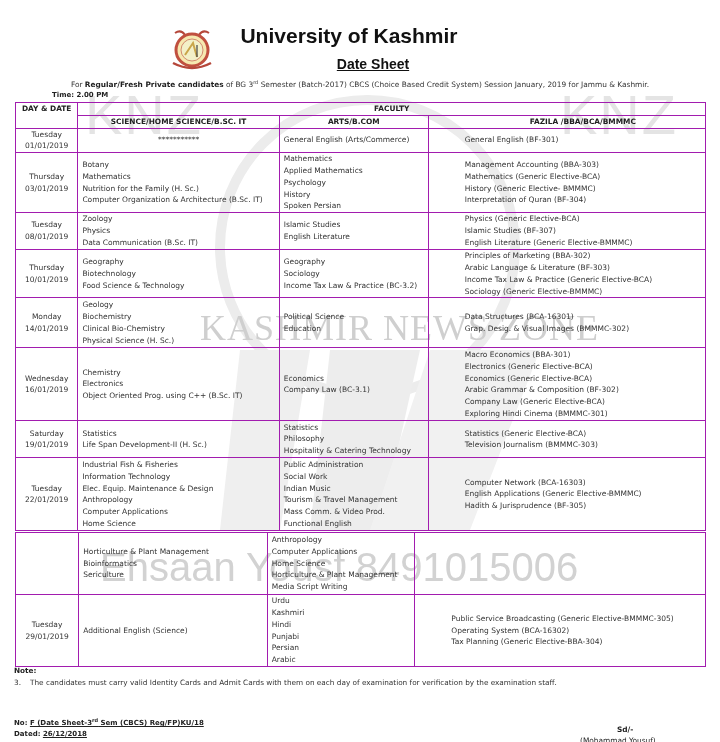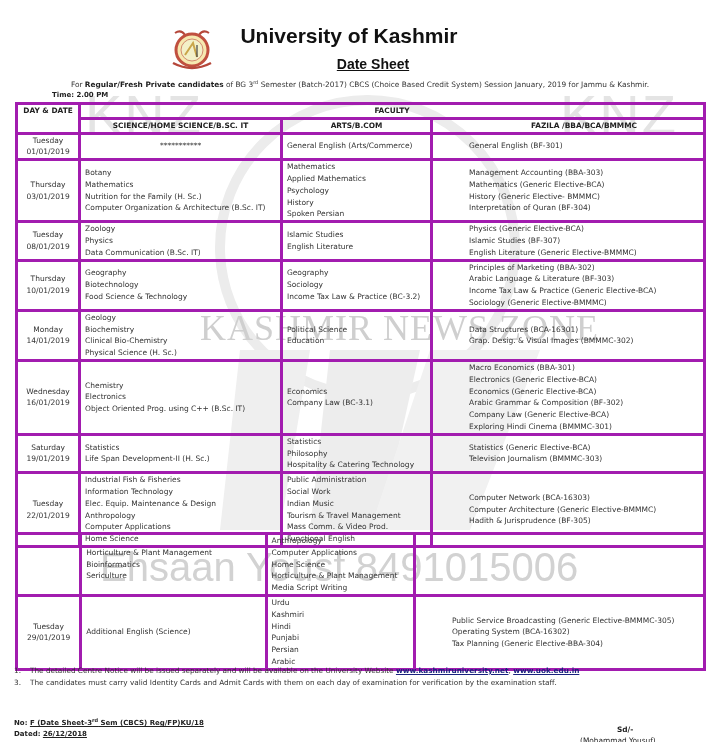--- a/index.html
+++ b/index.html
@@ -12,21 +12,21 @@
   .wm-circle{position:absolute;left:215px;top:95px;width:285px;height:285px;border-radius:50%;border:10px solid #ececec;z-index:0;}
   .wm-big{position:absolute;left:220px;top:340px;width:330px;height:200px;z-index:0;}
   .header{position:relative;height:80px;z-index:1;}
   .logo{position:absolute;left:167px;top:27px;width:50px;height:44px;}
   .title{position:absolute;left:0;width:668px;top:24px;text-align:center;font-family:"Liberation Sans",sans-serif;font-weight:bold;font-size:21px;color:#111;padding-left:30px;box-sizing:border-box;}
   .subtitle{position:absolute;left:0;width:716px;top:56px;text-align:center;font-family:"Liberation Sans",sans-serif;font-weight:bold;font-size:14px;text-decoration:underline;color:#111;padding-left:30px;box-sizing:border-box;}
   .for-line{position:absolute;left:0;width:720px;top:79px;text-align:center;font-size:7.4px;color:#333;z-index:1;}
   .for-line b{color:#222;}
   .time{position:absolute;left:52px;top:91px;font-size:7px;font-weight:bold;color:#222;z-index:1;}
   table{position:absolute;border-collapse:collapse;z-index:1;font-size:7.5px;color:#333;}
-  td,th{border:3px solid #a21caf;padding:0 4px;vertical-align:middle;line-height:11.8px;}
+  td,th{border:1px solid #a21caf;padding:0 4px;vertical-align:middle;line-height:11.8px;}
   th{font-weight:bold;text-align:center;font-size:7.4px;color:#222;height:11px;}
   .tbl1{left:15px;top:102px;width:691px;}
   .tbl2{left:15px;top:532px;width:691px;}
   .c-date{width:58px;text-align:center;}
   .c-sci{width:198px;}
   .c-arts{width:143px;}
   .c-faz{width:259px;padding-left:36px;}
   .line{display:block;white-space:nowrap;}
   .center{text-align:center;}
   .note{position:absolute;left:14px;top:665px;font-size:7.3px;color:#333;z-index:1;line-height:12px;}
@@ -240,21 +240,21 @@
         <td class="c-arts">
           <span class="line">Public Administration</span>
           <span class="line">Social Work</span>
           <span class="line">Indian Music</span>
           <span class="line">Tourism &amp; Travel Management</span>
           <span class="line">Mass Comm. &amp; Video Prod.</span>
           <span class="line">Functional English</span>
         </td>
         <td class="c-faz">
           <span class="line">Computer Network (BCA-16303)</span>
-          <span class="line">Computer Architecture (Generic Elective-BMMMC)</span>
+          <span class="line">English Applications (Generic Elective-BMMMC)</span>
           <span class="line">Hadith &amp; Jurisprudence (BF-305)</span>
         </td>
       </tr>
     </tbody>
 </table>
 
 <table class="tbl2">
   <colgroup>
       <col class="c-date">
       <col class="c-sci">
@@ -300,21 +300,21 @@
         <td class="c-faz">
           <span class="line">Public Service Broadcasting (Generic Elective-BMMMC-305)</span>
           <span class="line">Operating System (BCA-16302)</span>
           <span class="line">Tax Planning (Generic Elective-BBA-304)</span>
         </td>
       </tr>
     </tbody>
 </table>
 
 <div class="note">
-  <div><span class="num">1.</span><span>The detailed Centre Notice will be issued separately and will be available on the University Website </span><a>www.kashmiruniversity.net</a><span>, </span><a>www.uok.edu.in</a></div>
+  <div class="nh">Note:</div>
   <div><span class="num">3.</span><span>The candidates must carry valid Identity Cards and Admit Cards with them on each day of examination for verification by the examination staff.</span></div>
 </div>
 
 <div class="ref">
   <div><span>No: </span><u><span>F (Date Sheet-3</span><sup style="font-size:5px">rd</sup><span> Sem (CBCS) Reg/FP)KU/18</span></u></div>
   <div><span>Dated: </span><u>26/12/2018</u></div>
 </div>
 <div class="sig">Sd/-</div>
 <div class="sig2">(Mohammad Yousuf)</div>
 

